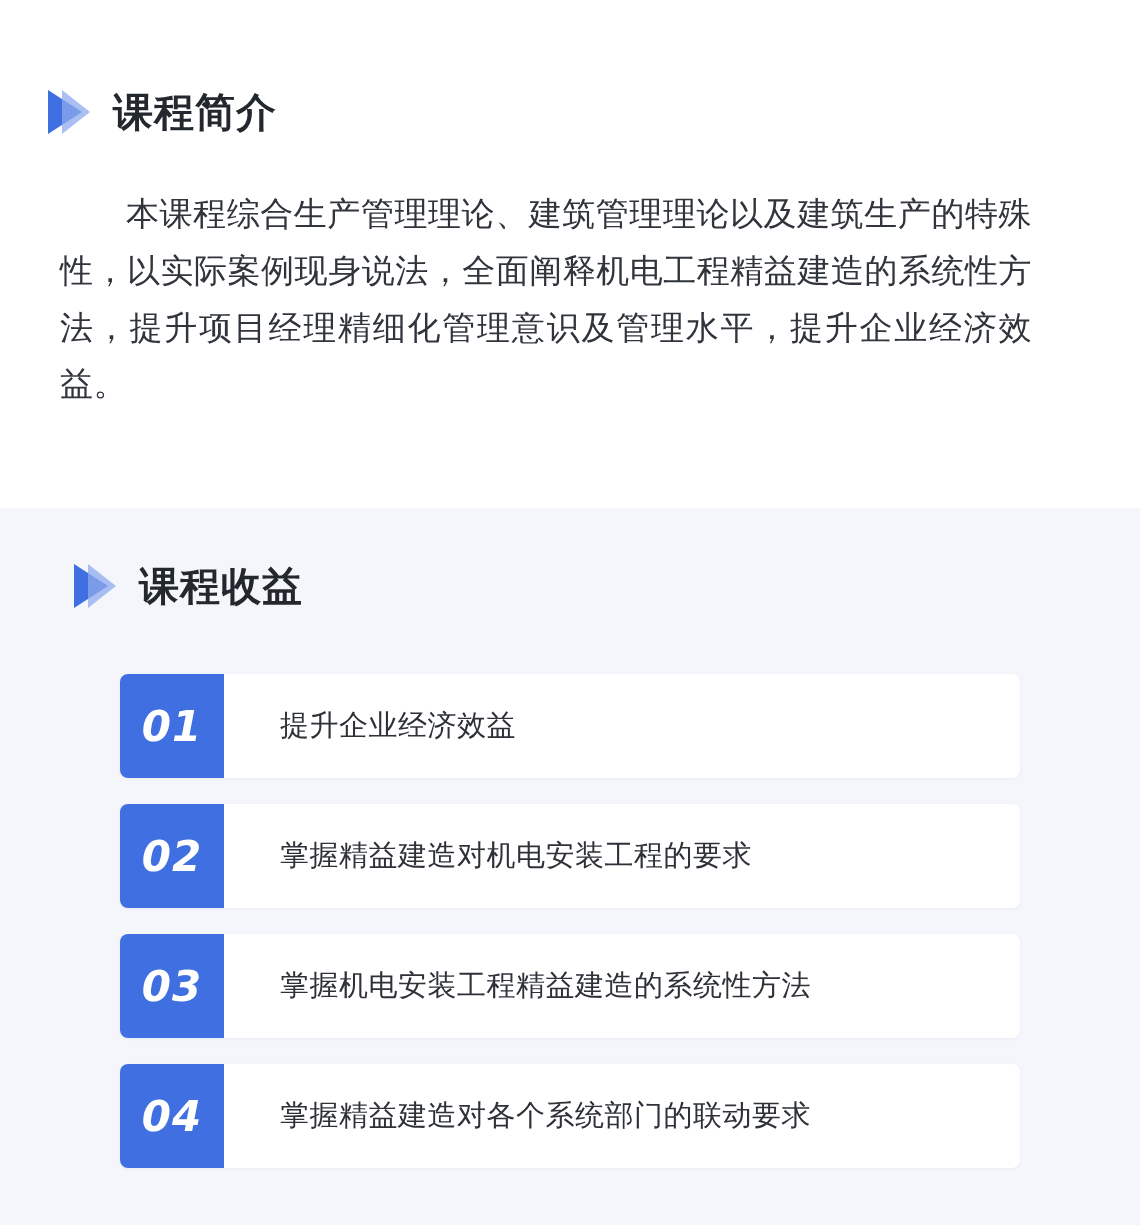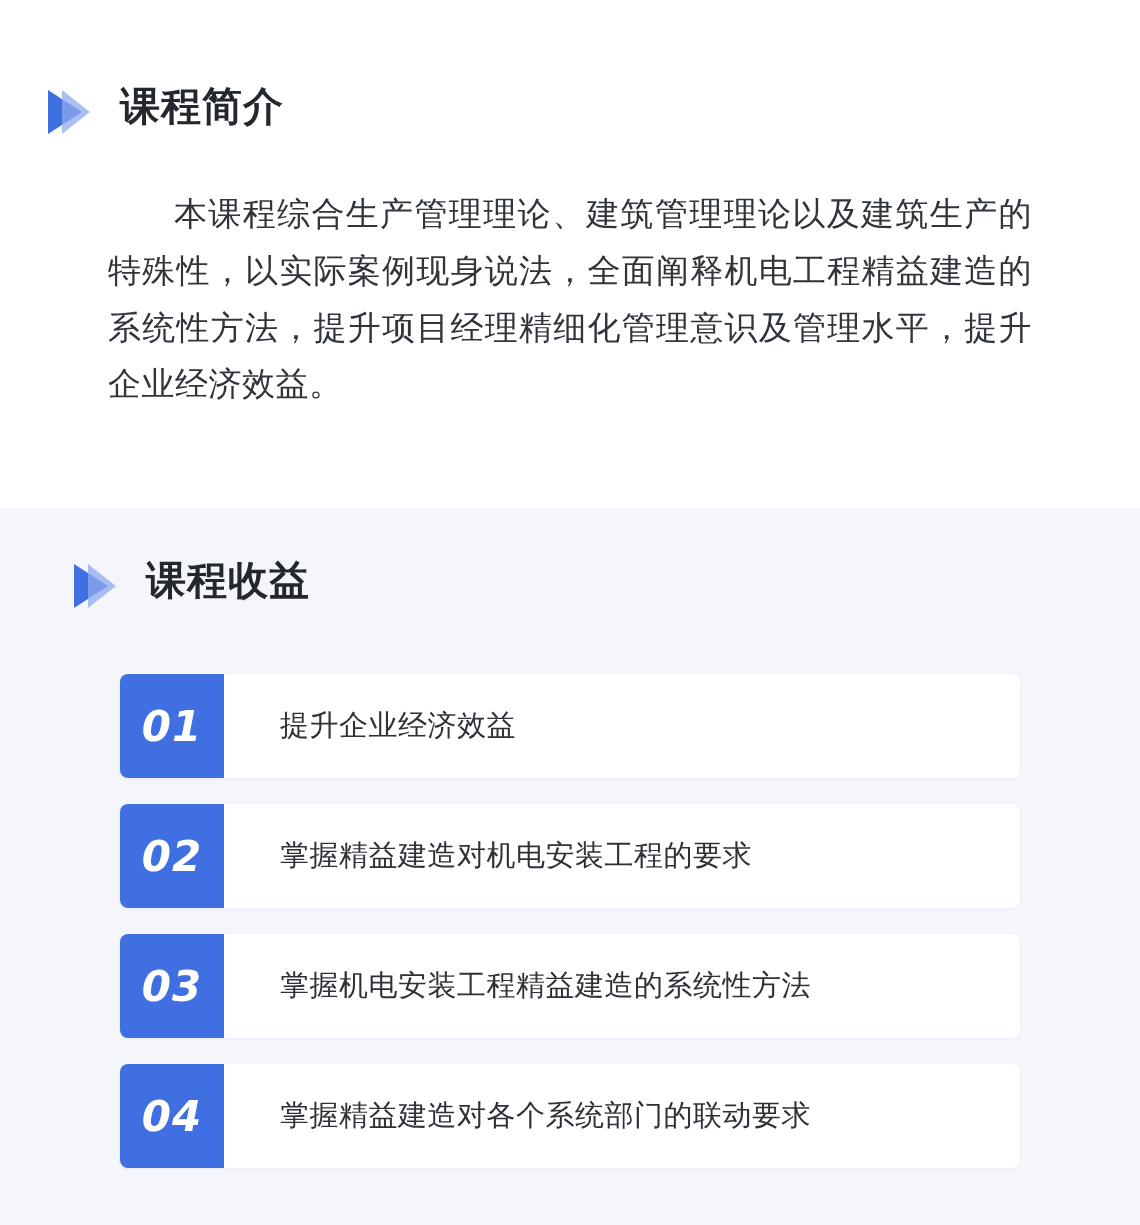--- a/index.html
+++ b/index.html
@@ -32,22 +32,22 @@
   .section-benefit {
     position: relative;
     background: #f4f6fb;
     height: 717px;
     box-sizing: border-box;
   }
 
   
   .section-head {
     display: flex;
-    align-items: flex-start;
-    gap: 30px;
+    align-items: center;
+    gap: 23px;
   }
   .head-intro {
     padding-top: 86px;
     padding-left: 46px;
   }
   .head-benefit {
     padding-top: 52px;
     padding-left: 72px;
   }
   .tri-icon {
@@ -62,21 +62,21 @@
   .section-title {
     font-size: 40px;
     font-weight: bold;
     color: #23272e;
     letter-spacing: 1px;
     line-height: 1;
   }
 
   
   .intro-body {
-    margin: 48px 108px 0 108px;
+    margin: 48px 108px 0 60px;
     font-size: 33px;
     line-height: 1.72;
     color: #30343b;
     text-indent: 66px;
     letter-spacing: 0.5px;
     text-align: justify;
   }
 
   
   .benefit-list {

